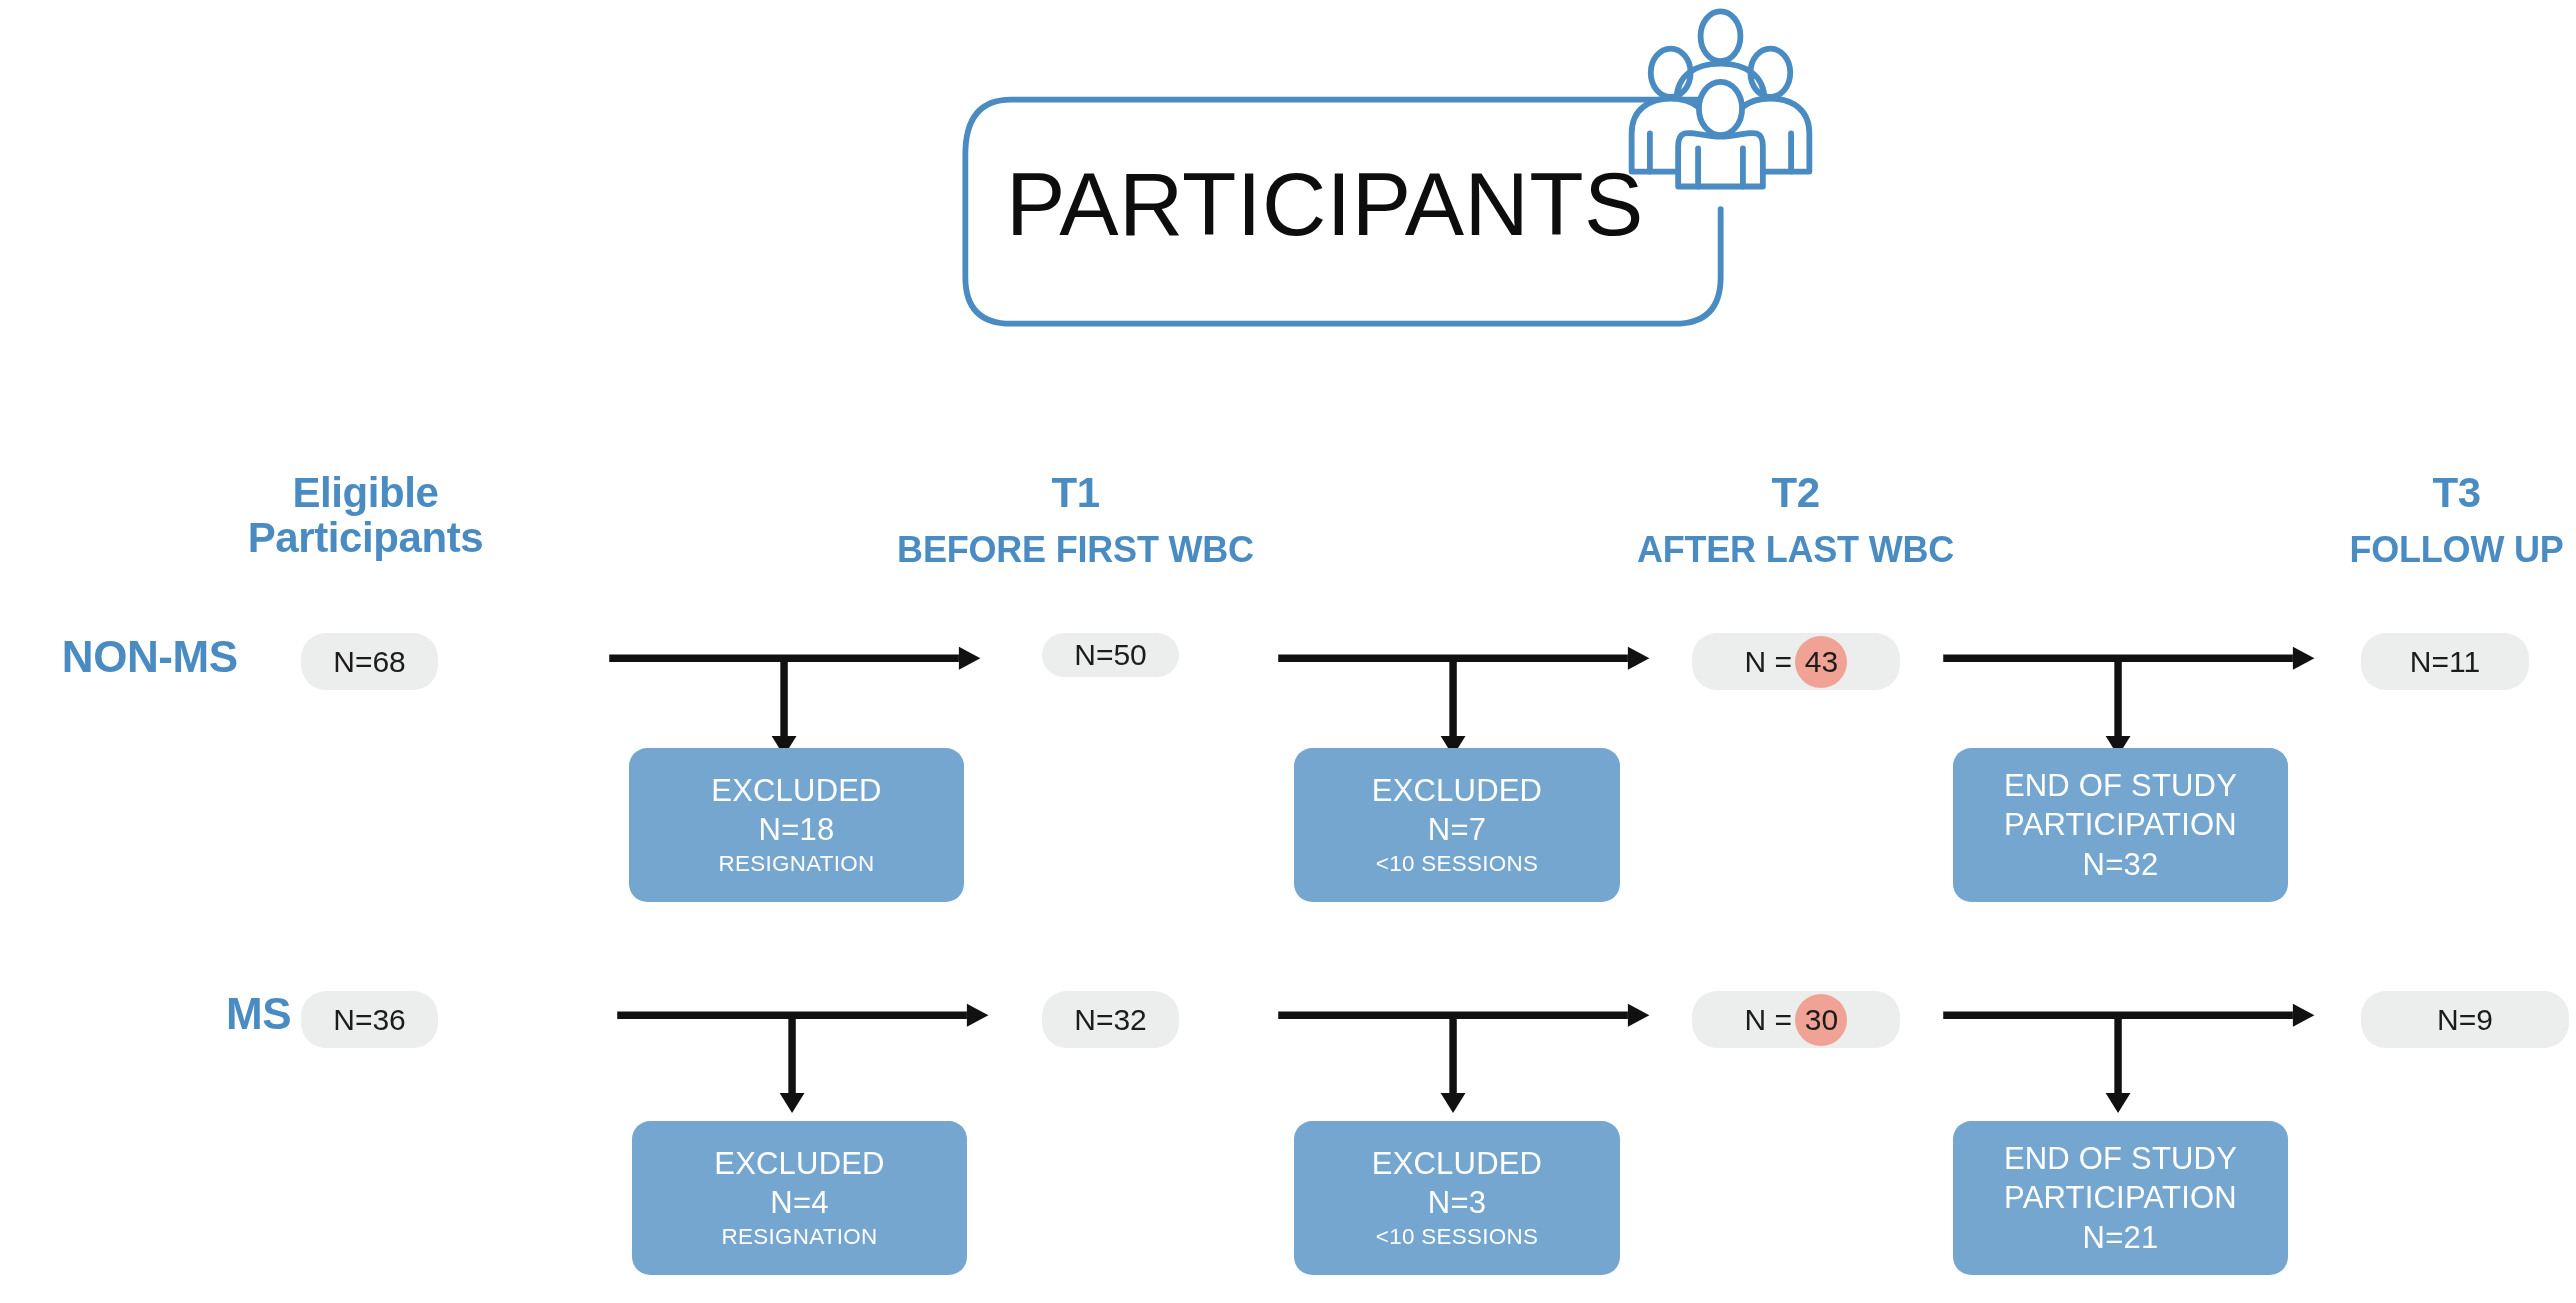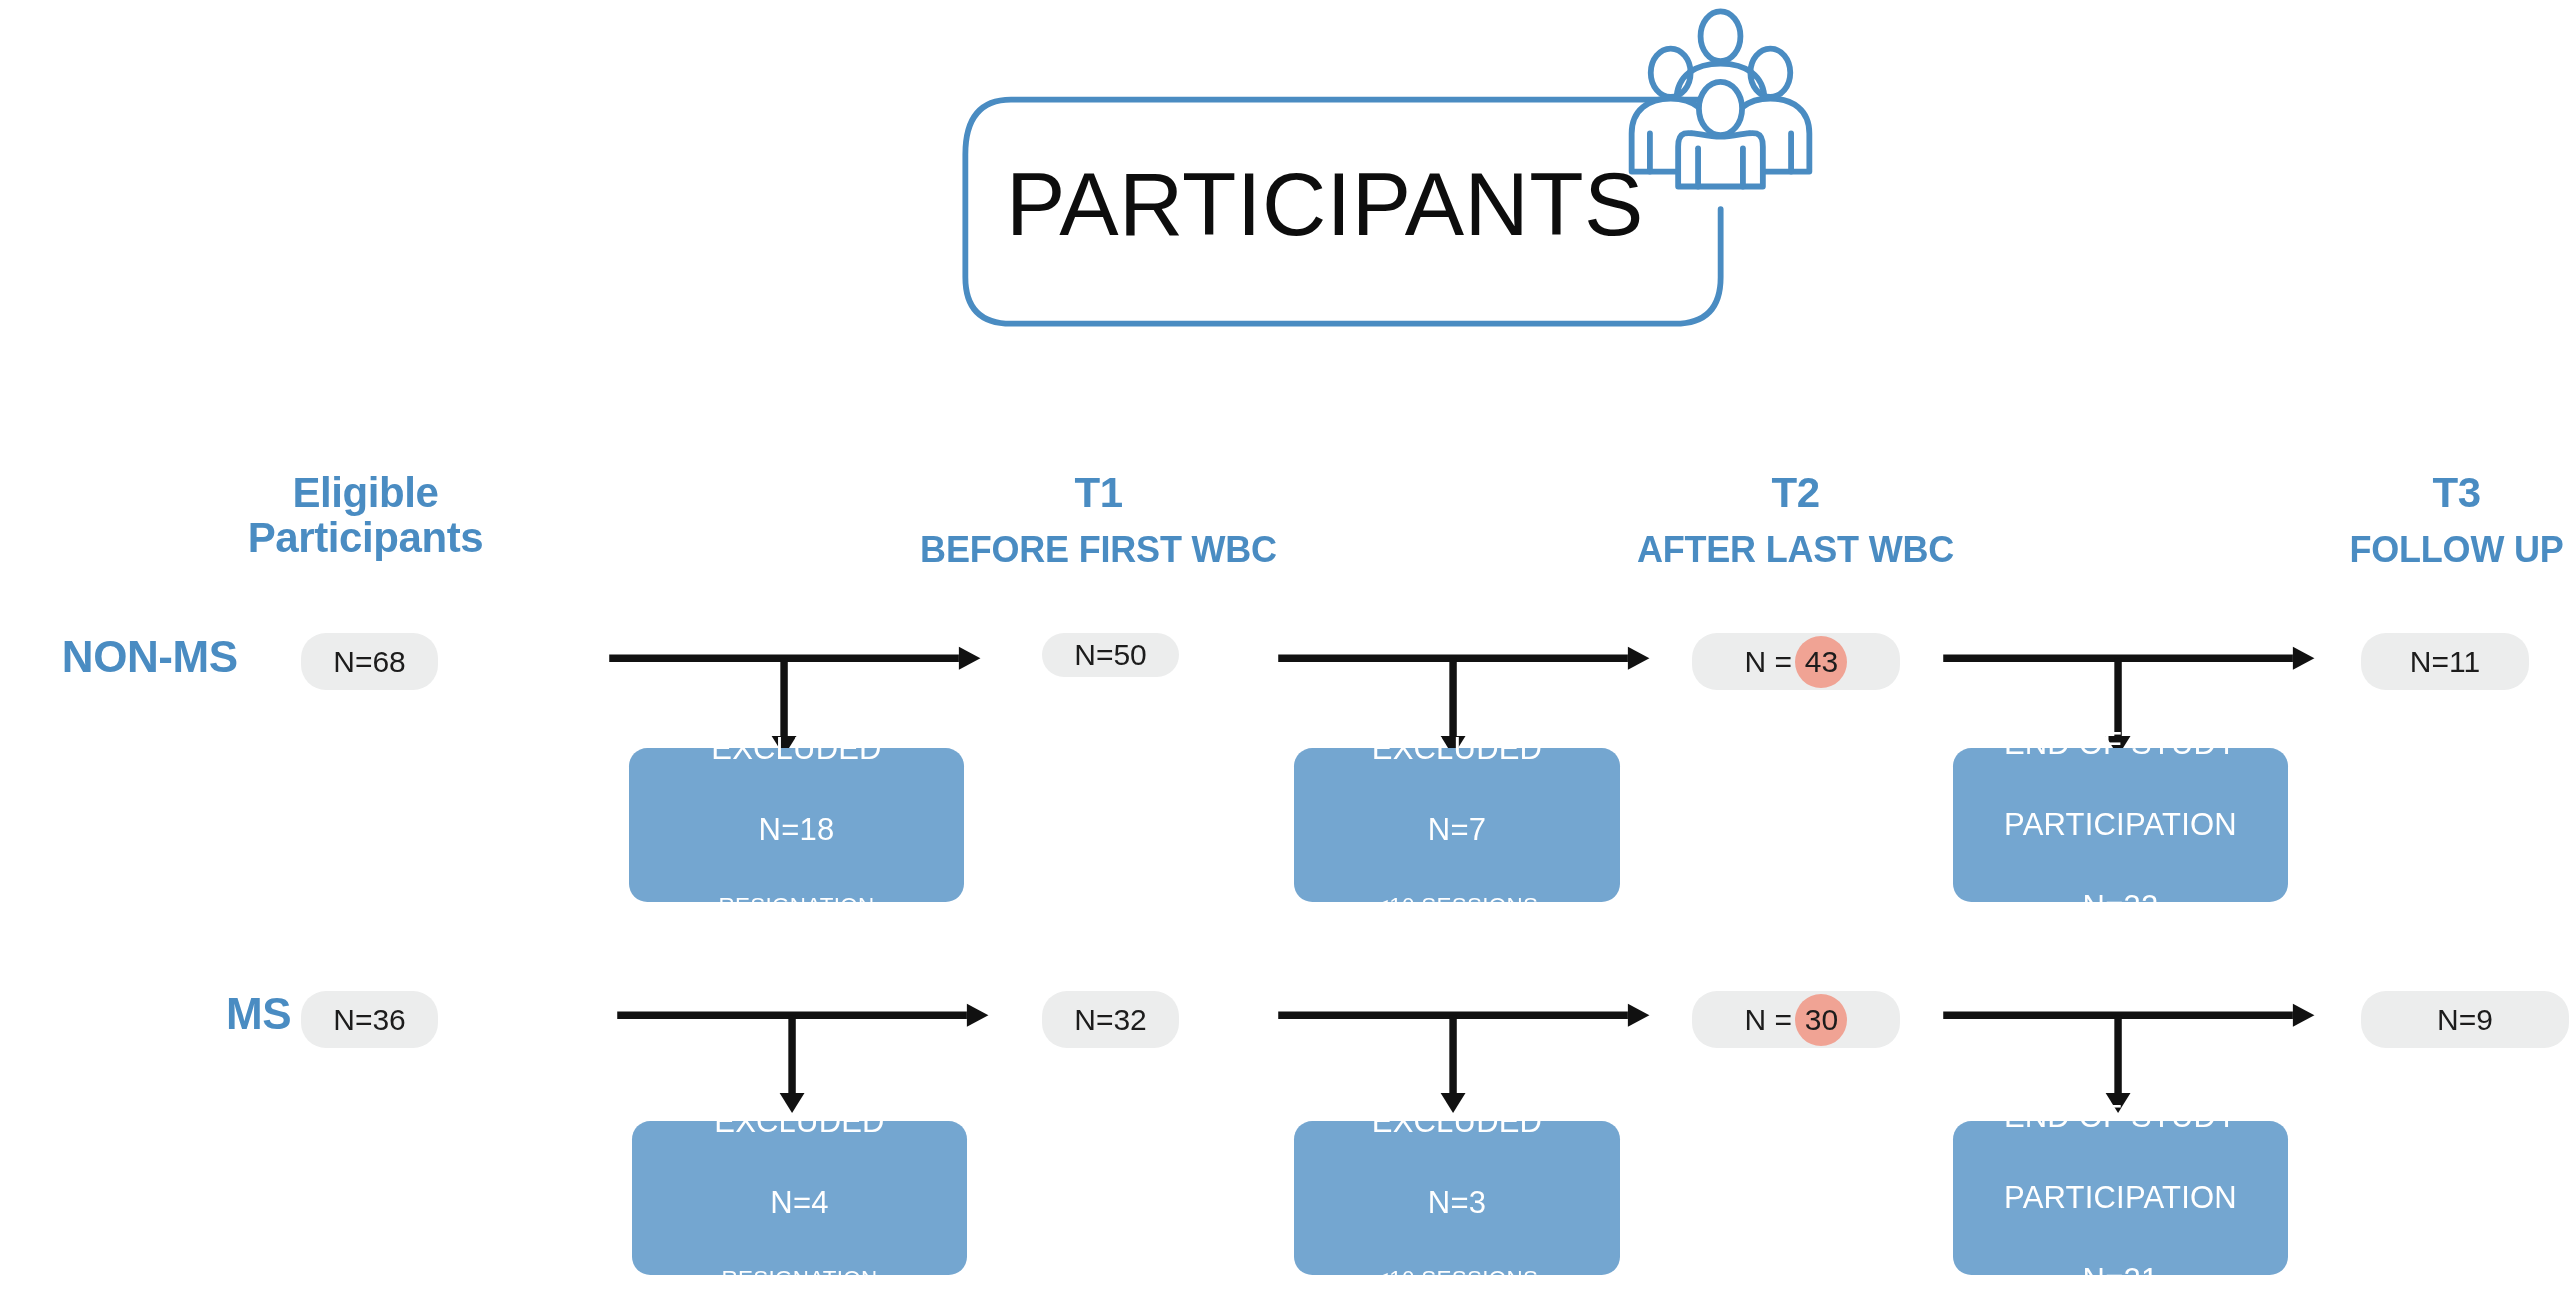--- a/index.html
+++ b/index.html
@@ -117,21 +117,20 @@
     position: absolute;
     background: #74a6d0;
     border-radius: 18.3px;
     display: flex;
     flex-direction: column;
     align-items: center;
     justify-content: center;
     color: #ffffff;
     text-align: center;
     font-family: "Liberation Sans", sans-serif;
-    gap: 42px;
   }
   .bluebox .l1 { font-size: 31px; line-height: 1.26; letter-spacing: 0.2px; }
   .bluebox .l2 { font-size: 31px; line-height: 1.26; letter-spacing: 0.2px; }
   .bluebox .l3 { font-size: 22.4px; line-height: 1.3; letter-spacing: 0.3px; }
 
   
   .connector {
     position: absolute;
     overflow: visible;
   }
@@ -167,21 +166,21 @@
     <line x1="88" y1="170" x2="88" y2="216"></line>
     <line x1="142" y1="170" x2="142" y2="216"></line>
   </g>
 </svg>
 
 <div class="col-header" style="left:216px; top:470px; width:299px;">
   <span class="big">Eligible</span>
   <span class="big">Participants</span>
 </div>
 
-<div class="col-header" style="left:903px; top:470px; width:391px;">
+<div class="col-header" style="left:880px; top:470px; width:391px;">
   <span class="big">T1</span>
   <span class="small">BEFORE FIRST WBC</span>
 </div>
 
 <div class="col-header" style="left:1600px; top:470px; width:391px;">
   <span class="big">T2</span>
   <span class="small">AFTER LAST WBC</span>
 </div>
 
 <div class="col-header" style="left:2282px; top:470px; width:349px;">

